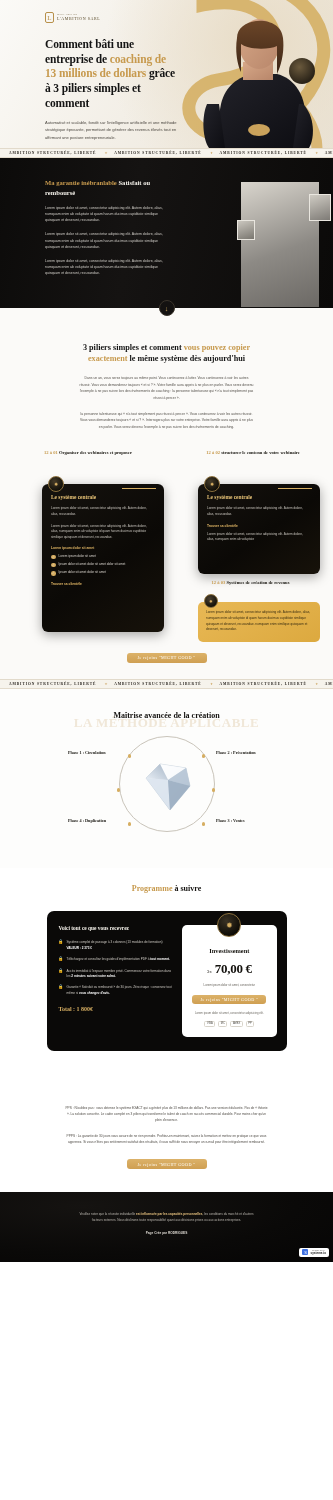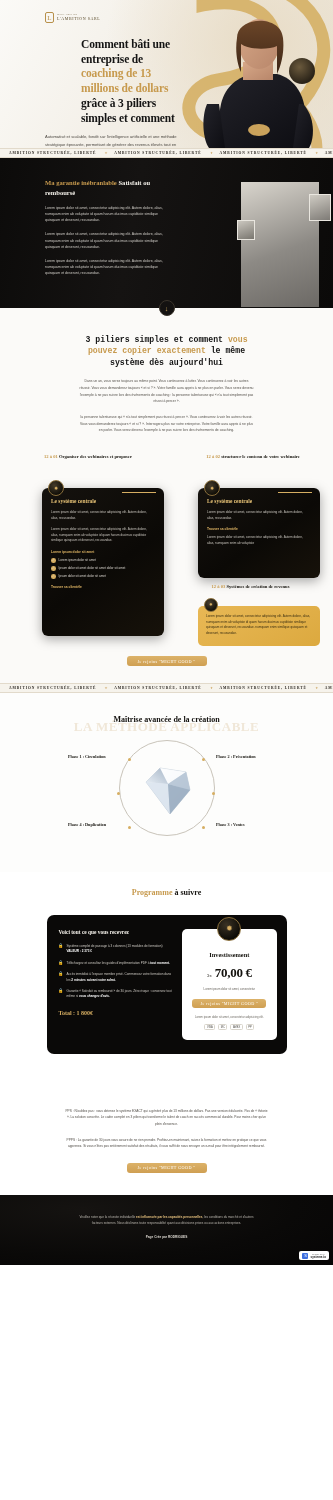--- a/index.html
+++ b/index.html
@@ -37,21 +37,20 @@
   .brand-txt { line-height: 1.05; }
   .brand-top { font-size: 2.6px; letter-spacing: .3px; color: #8a7a5c; font-family: "Liberation Serif", serif;}
   .brand-bot { font-size: 4px; letter-spacing: .6px; color: #5a4a2a; font-family: "Liberation Serif", serif; }
   h1.hero-title {
     font-family: "Liberation Serif", serif;
     font-size: 11.5px;
     line-height: 1.28;
     color: #141414;
     font-weight: 700;
     letter-spacing: -.15px;
-    margin-left: 36px;
   }
   .gold { color: #c79a4e; }
   .hero-sub {
     margin-top: 8px;
     font-size: 4.1px;
     line-height: 1.85;
     color: #4b4740;
     width: 140px;
   }
   .btn-cta {
@@ -168,22 +167,22 @@
     display: flex; align-items: center; justify-content: center;
     color: #d6ae62; font-size: 7px; cursor: pointer; z-index: 5;
   }
 
   
   .sec-pillars {
     background: #fbfaf8; padding: 26px 0 16px; text-align: center; position: relative;
     overflow: hidden;
   }
   .sec-pillars h2 {
-    font-family: Liberation Mono, monospace; font-size: 8.2px; line-height: 1.4;
-    color: #141414; font-weight: 700; width: 190px; margin: 0 auto;
+    font-family: Liberation Serif, serif; font-size: 8.2px; line-height: 1.4;
+    color: #141414; font-weight: 700; width: 190px; margin: 8px auto;
   }
   .pillars-p {
     margin: 10px auto 0; width: 175px; font-size: 3.4px; line-height: 1.95; color: #55514b;
   }
   .pillars-p + .pillars-p { margin-top: 9px; }
 
   .cards-wrap { position: relative; margin-top: 20px; height: 195px; }
   .col-head {
     font-family: "Liberation Serif", serif; font-size: 4.6px; line-height: 1.45;
     color: #17150f; font-weight: 700;

